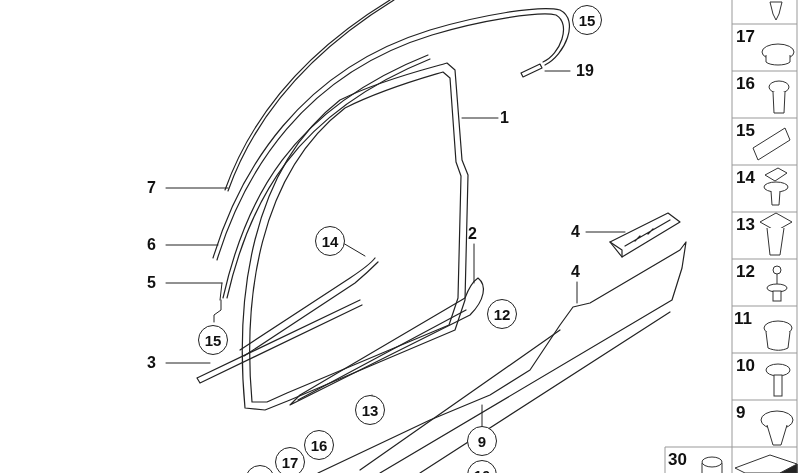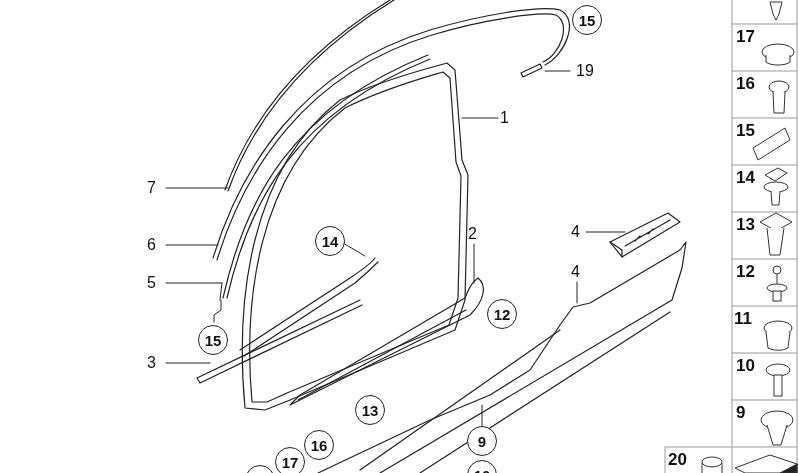--- a/index.html
+++ b/index.html
@@ -1,18 +1,18 @@
 <!DOCTYPE html>
 <html><head>
 <meta charset="utf-8">
 <style>
   html, body { margin:0; padding:0; background:#ffffff; }
   body { width:799px; height:473px; overflow:hidden; position:relative; font-family:"Liberation Sans", sans-serif; }
   #canvas { position:absolute; left:0; top:0; width:799px; height:473px; }
-  .lbl { position:absolute; font-weight:normal; font-size:16px; color:#111; line-height:16px; }
+  .lbl { position:absolute; font-weight:bold; font-size:16px; color:#111; line-height:16px; }
   .circ { position:absolute; width:30px; height:30px; border:1.3px solid #222; border-radius:50%; background:#fff;
           font-weight:bold; font-size:15px; color:#111; display:flex; align-items:center; justify-content:center; box-sizing:border-box; }
   .cell-lbl { position:absolute; font-weight:bold; font-size:17px; color:#111; }
 </style>
 </head>
 <body>
 
 <svg id="canvas" viewBox="0 0 799 473" xmlns="http://www.w3.org/2000/svg">
   <g fill="none" stroke="#222" stroke-width="1.2" stroke-linecap="round" stroke-linejoin="round">
 
@@ -167,13 +167,13 @@
 
 <div class="cell-lbl" style="left:736px;top:27px">17</div>
 <div class="cell-lbl" style="left:736px;top:74px">16</div>
 <div class="cell-lbl" style="left:736px;top:121px">15</div>
 <div class="cell-lbl" style="left:736px;top:168px">14</div>
 <div class="cell-lbl" style="left:736px;top:215px">13</div>
 <div class="cell-lbl" style="left:736px;top:262px">12</div>
 <div class="cell-lbl" style="left:734px;top:309px">11</div>
 <div class="cell-lbl" style="left:736px;top:356px">10</div>
 <div class="cell-lbl" style="left:736px;top:403px">9</div>
-<div class="cell-lbl" style="left:668px;top:450px">20</div>
+<div class="cell-lbl" style="left:668px;top:450px">30</div>
 
 </body></html>

